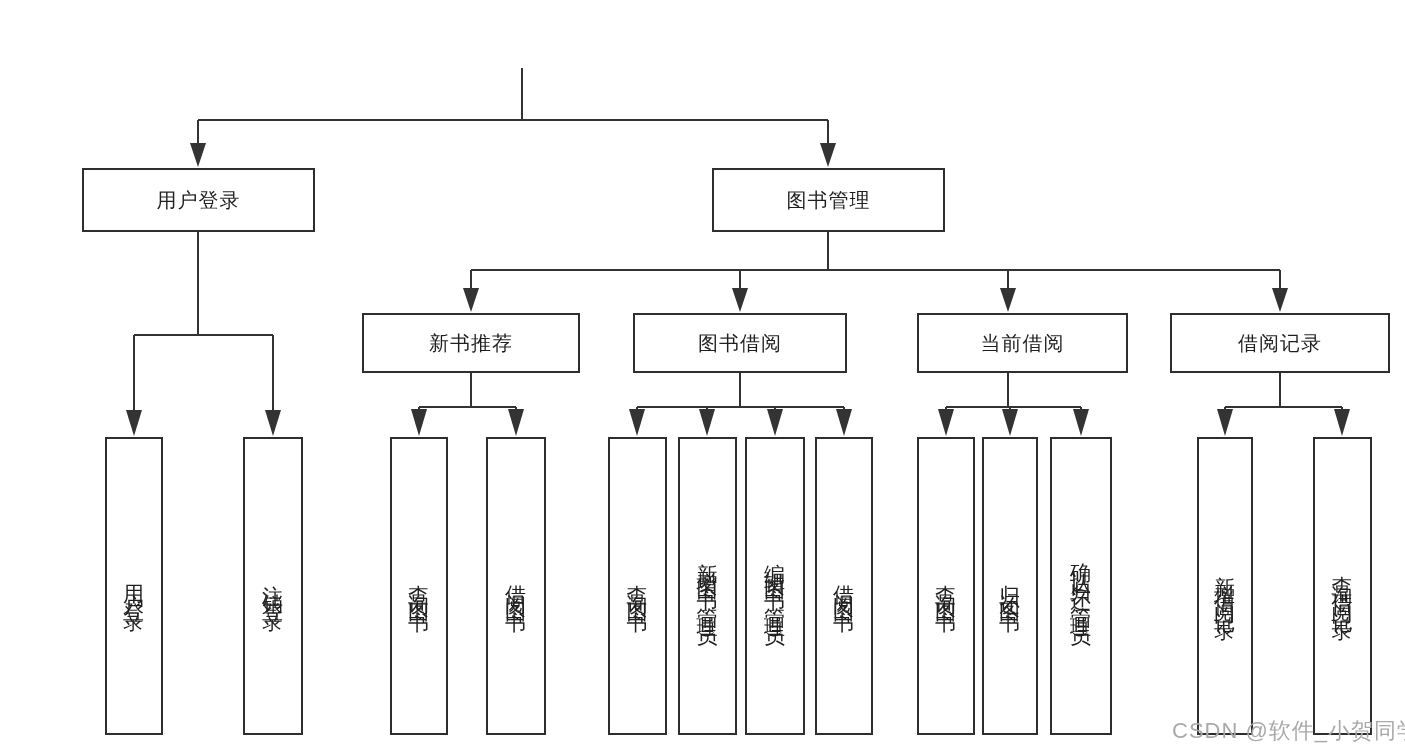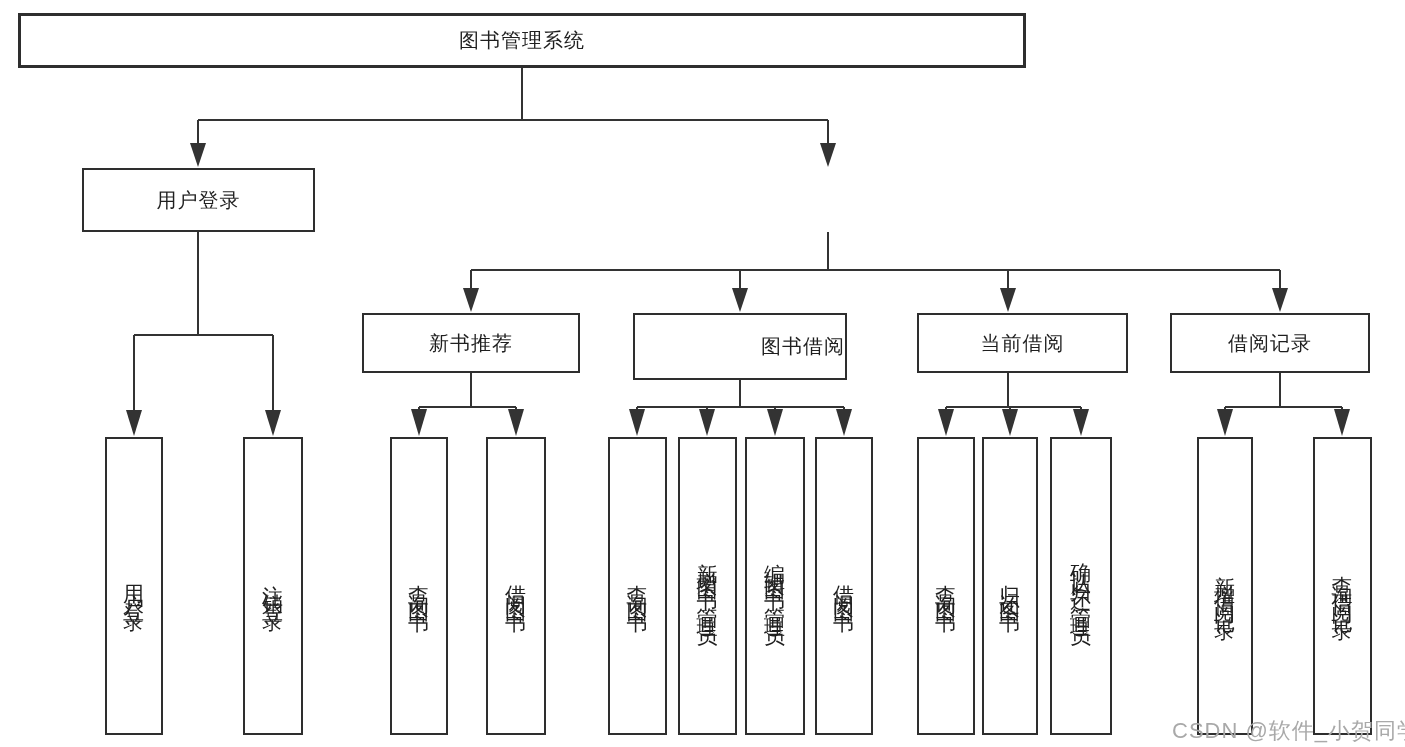--- a/index.html
+++ b/index.html
@@ -57,38 +57,38 @@
       <polygon points="767,409 783,409 775,436"></polygon>
       <polygon points="836,409 852,409 844,436"></polygon>
       <polygon points="938,409 954,409 946,436"></polygon>
       <polygon points="1002,409 1018,409 1010,436"></polygon>
       <polygon points="1073,409 1089,409 1081,436"></polygon>
       <polygon points="1217,409 1233,409 1225,436"></polygon>
       <polygon points="1334,409 1350,409 1342,436"></polygon>
     </g>
   </svg>
 
-  <div class="node root-node" style="left:18px;top:13px;width:1008px;height:55px;">
-    <span>图书管理系统</span>
-  </div>
 
   <div class="node branch-node" style="left:82px;top:168px;width:233px;height:64px;">
     <span>用户登录</span>
+  </div>
+  <div class="node branch-node" style="left:712px;top:168px;width:233px;height:64px;">
+    <span>图书管理</span>
   </div>
 
   <div class="node branch-node" style="left:362px;top:313px;width:218px;height:60px;text-align:right;">
     <span>新书推荐</span>
   </div>
-  <div class="node branch-node" style="left:633px;top:313px;width:214px;height:67px;justify-content:flex-end;">
+  <div class="node branch-node" style="left:633px;top:313px;width:214px;height:60px;">
     <span>图书借阅</span>
   </div>
   <div class="node branch-node" style="left:917px;top:313px;width:211px;height:60px;">
     <span>当前借阅</span>
   </div>
-  <div class="node branch-node" style="left:1170px;top:313px;width:200px;height:60px;">
+  <div class="node branch-node" style="left:1170px;top:313px;width:220px;height:60px;">
     <span>借阅记录</span>
   </div>
 
   <div class="node leaf-node" style="left:105px;top:437px;width:58px;height:298px;">
     <span class="v-label">用户登录</span>
   </div>
   <div class="node leaf-node" style="left:243px;top:437px;width:60px;height:298px;">
     <span class="v-label">注销登录</span>
   </div>
 

